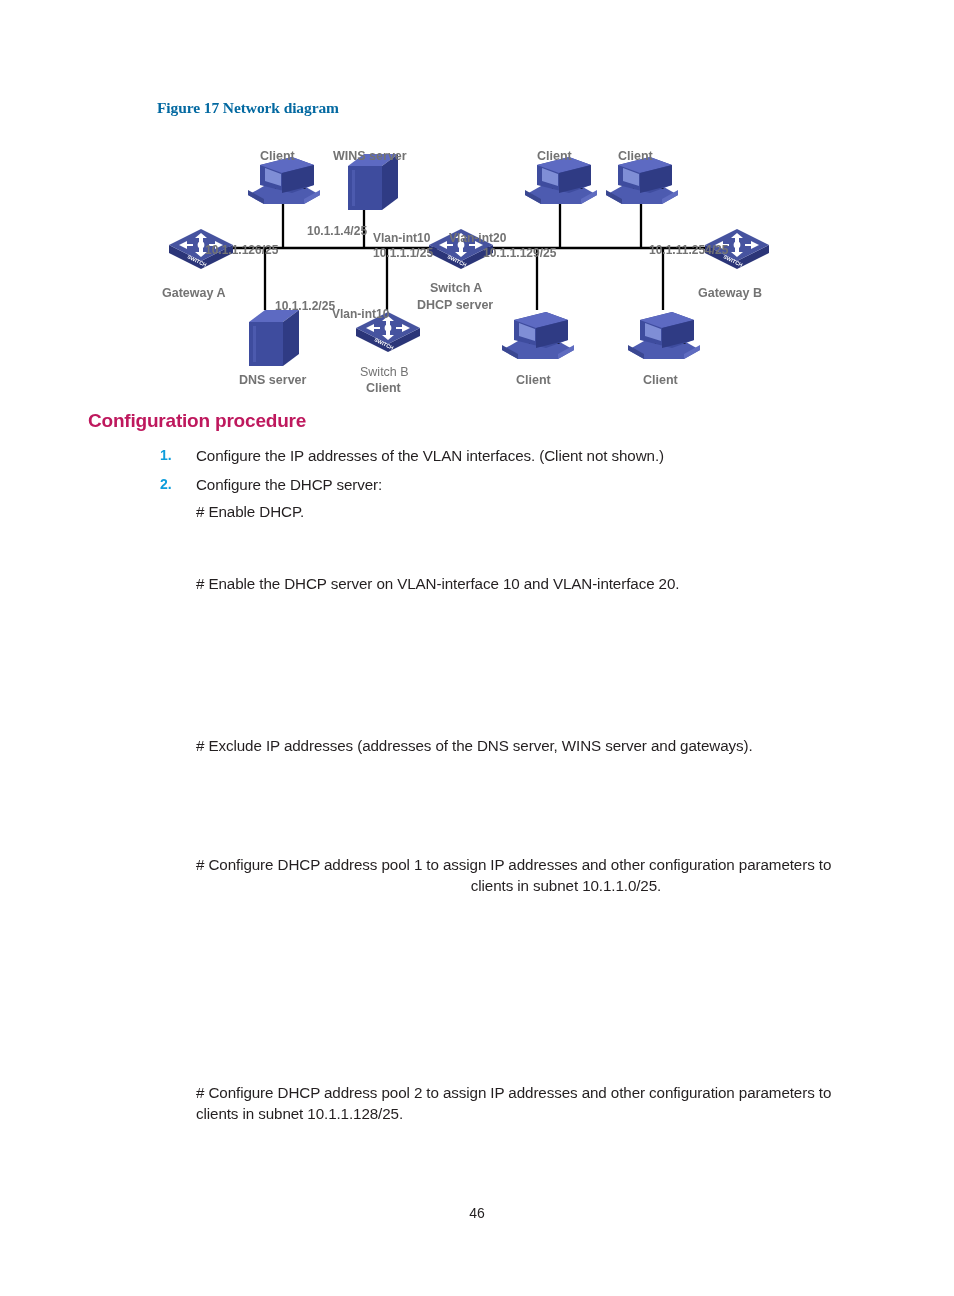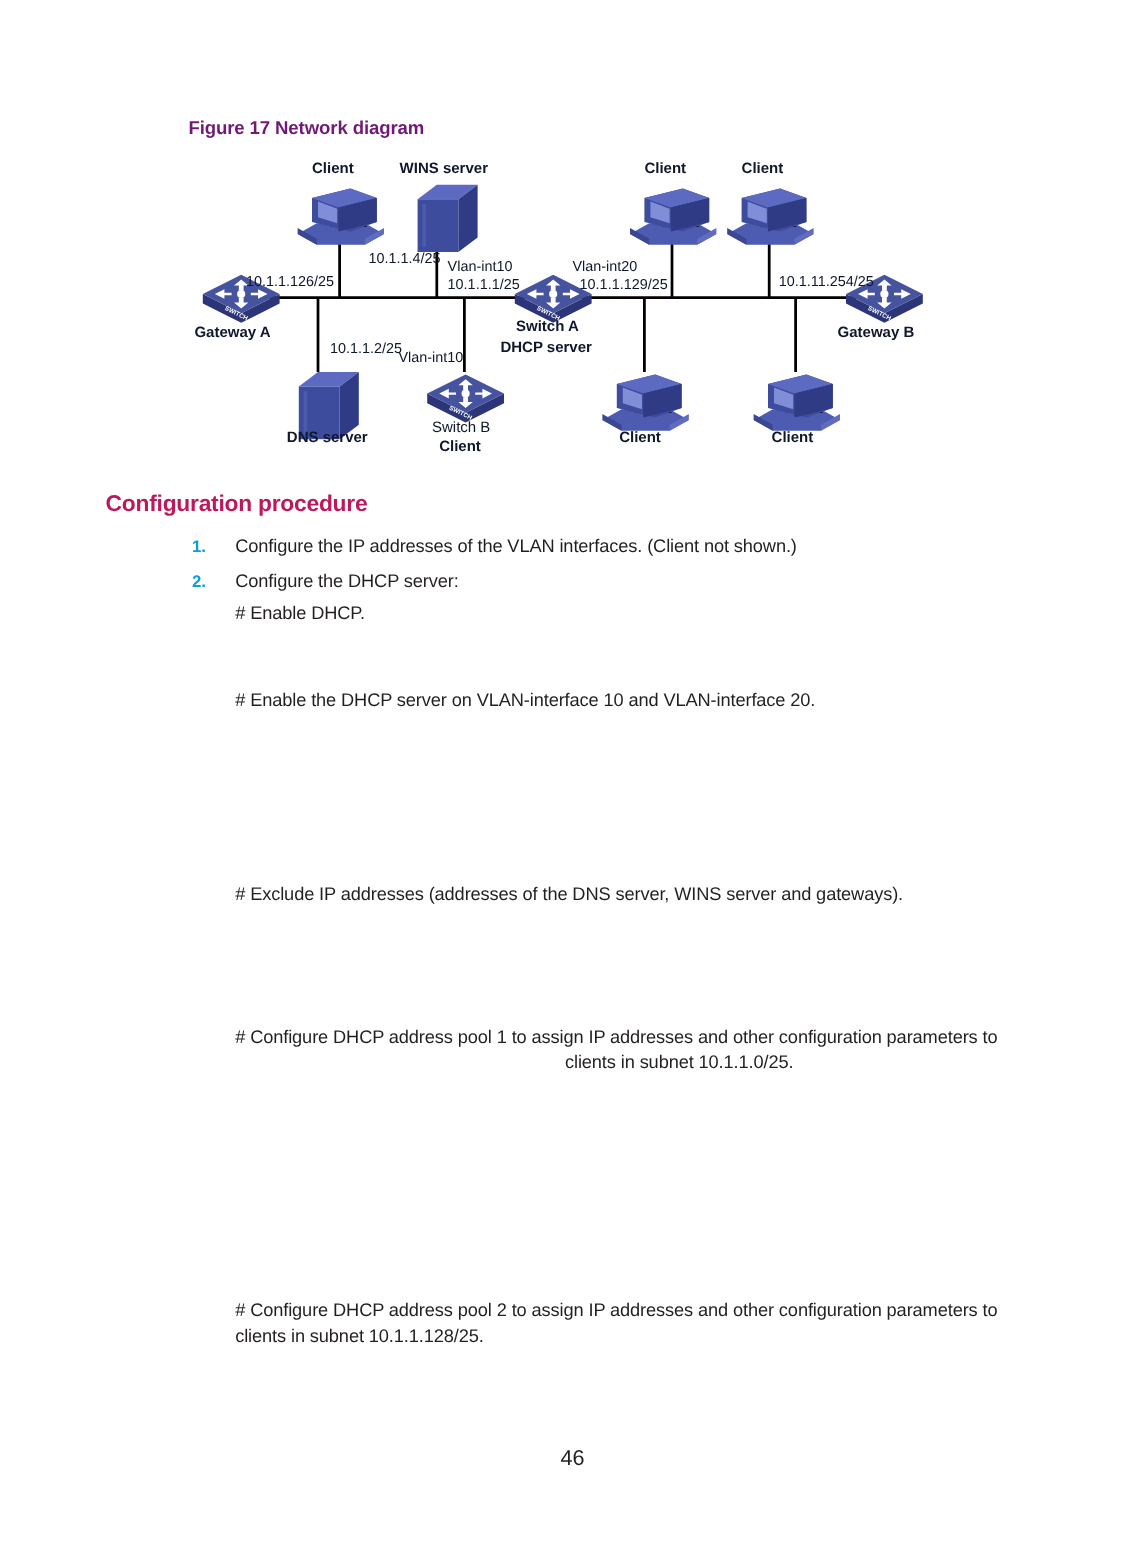--- a/index.html
+++ b/index.html
@@ -20,23 +20,24 @@
     inset: 0;
   }
 
   
   .fig-title {
     position: absolute;
     left: 157px;
     top: 99px;
     font-size: 15.5px;
     font-weight: bold;
-    color: #701a75;
+    color: #0369a1;
     letter-spacing: -0.1px;
     white-space: nowrap;
+    font-family: Liberation Serif, serif;
   }
   .section-heading {
     position: absolute;
     left: 88px;
     top: 410px;
     font-size: 19px;
     font-weight: bold;
     color: #be185d;
     letter-spacing: -0.2px;
     white-space: nowrap;
@@ -62,42 +63,43 @@
   #diagram {
     position: absolute;
     left: 0;
     top: 0;
     width: 954px;
     height: 400px;
   }
   .dg-label {
     position: absolute;
     font-family: "Liberation Sans", sans-serif;
-    color: #0f172a;
+    color: #737373;
     white-space: nowrap;
+    margin-top: 16px;
   }
   .dg-bold {
     font-weight: bold;
     font-size: 12.5px;
   }
   .dg-plain {
     font-weight: normal;
     font-size: 12.5px;
   }
   .dg-ip {
-    font-weight: normal;
+    font-weight: bold;
     font-size: 12px;
   }
   .page-num {
     position: absolute;
     left: 0;
     right: 0;
     top: 1205px;
     text-align: center;
-    font-size: 18px;
+    font-size: 14px;
     color: #231f20;
   }
 </style>
 </head>
 <body>
 
 <div class="page">
 
   <div class="fig-title">Figure 17 Network diagram</div>
 
@@ -219,21 +221,21 @@
   <div class="dg-label dg-plain" style="left:360px; top:349px;text-align:center;">Switch B</div>
   <div class="dg-label dg-bold" style="left:366px; top:365px;">Client</div>
 
   <div class="dg-label dg-bold" style="left:516px; top:357px;">Client</div>
   <div class="dg-label dg-bold" style="left:643px; top:357px;">Client</div>
 
   <div class="dg-label dg-ip" style="left:205px; top:227px;">10.1.1.126/25</div>
   <div class="dg-label dg-ip" style="left:307px; top:208px;">10.1.1.4/25</div>
   <div class="dg-label dg-ip" style="left:373px; top:215px;">Vlan-int10</div>
   <div class="dg-label dg-ip" style="left:373px; top:230px;">10.1.1.1/25</div>
-  <div class="dg-label dg-ip" style="left:477px; top:215px;">Vlan-int20</div>
+  <div class="dg-label dg-ip" style="left:449px; top:215px;">Vlan-int20</div>
   <div class="dg-label dg-ip" style="left:483px; top:230px;">10.1.1.129/25</div>
   <div class="dg-label dg-ip" style="left:649px; top:227px;">10.1.11.254/25</div>
   <div class="dg-label dg-ip" style="left:275px; top:283px;">10.1.1.2/25</div>
   <div class="dg-label dg-ip" style="left:332px; top:291px;">Vlan-int10</div>
 
   <div class="section-heading">Configuration procedure</div>
 
   <div class="list-num" style="left:160px; top:447px;">1.</div>
   <div class="body-text" style="left:196px; top:445px; width:700px;">Configure the IP addresses of the VLAN interfaces. (Client not shown.)</div>
 

